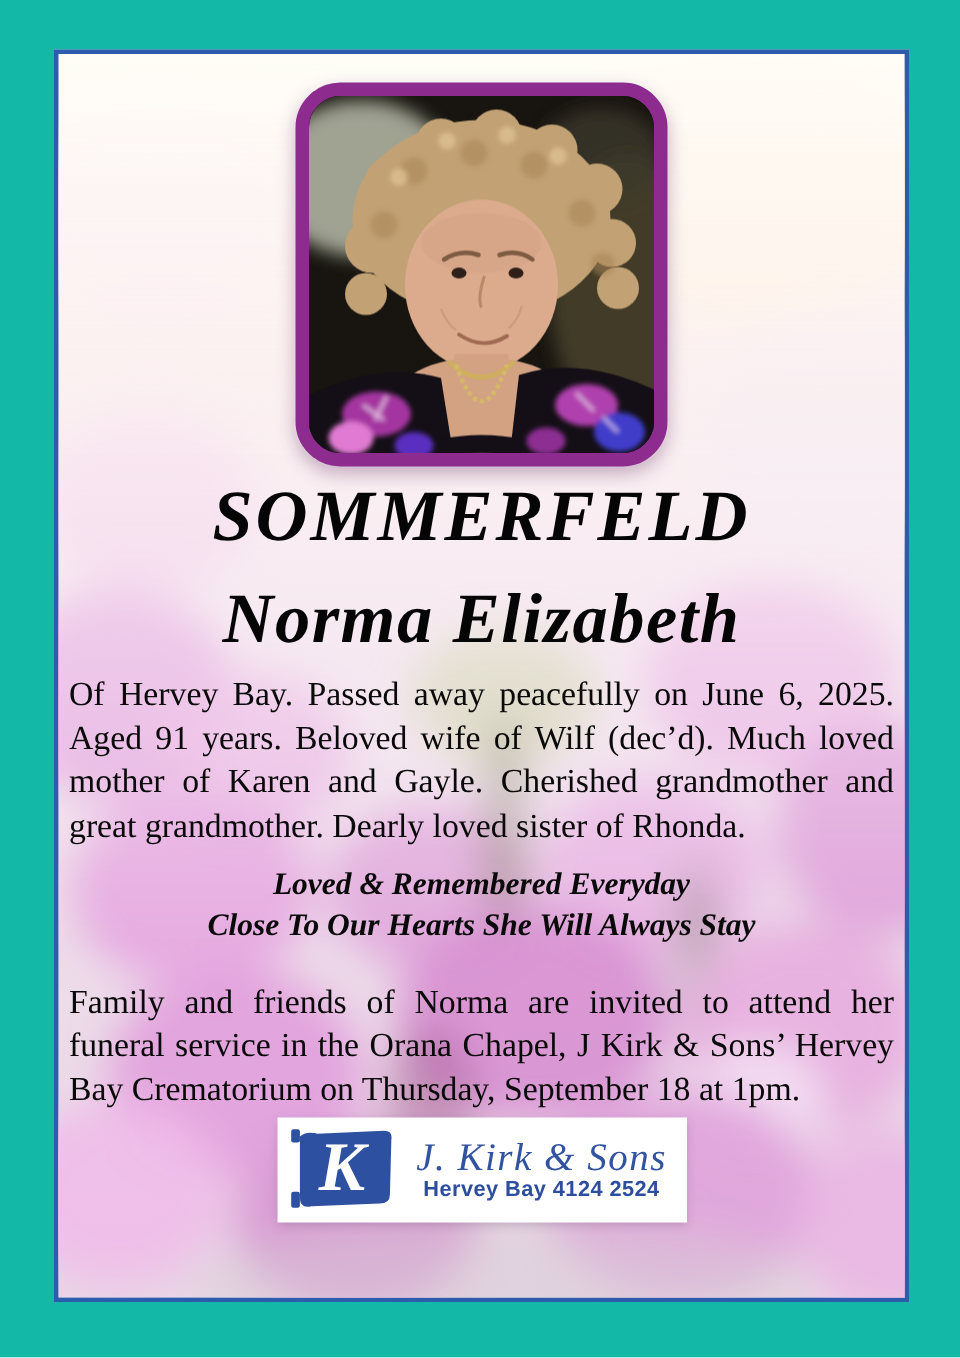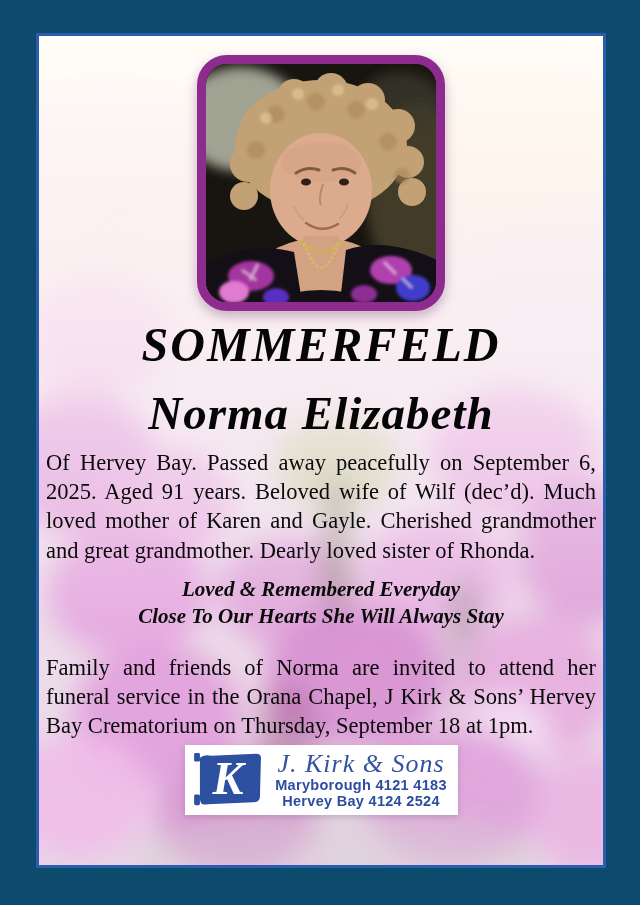--- a/index.html
+++ b/index.html
@@ -7,21 +7,21 @@
     padding: 0;
     background: #ffffff;
     width: 640px;
     height: 905px;
     font-family: "Liberation Serif", serif;
   }
   .canvas {
     position: relative;
     width: 640px;
     height: 905px;
-    background: #0c4a6e;
+    background: #14b8a6;
     overflow: hidden;
   }
   .frame {
     position: absolute;
     left: 36px;
     top: 33px;
     width: 570px;
     height: 835px;
     box-sizing: border-box;
     border: 3px solid #2b5cad;
@@ -259,38 +259,37 @@
           </g>
 
           <path d="M93,177 Q115,198 137,177" stroke="#cfae62" stroke-width="3.4" fill="none"></path>
           <path d="M98,179 Q115,228 132,179" stroke="#d6b86a" stroke-width="3" fill="none" stroke-dasharray="3 2"></path>
         </svg>
       </div>
 
       <div class="surname">SOMMERFELD</div>
       <div class="given-names">Norma Elizabeth</div>
 
-      <div class="para para-1">Of Hervey Bay. Passed away peacefully on September 6, 2025. Aged 91 years. Beloved wife of Wilf (dec’d). Much loved mother of Karen and Gayle. Cherished grandmother and great grandmother. Dearly loved sister of Rhonda.</div>
+      <div class="para para-1">Of Hervey Bay. Passed away peacefully on June 6, 2025. Aged 91 years. Beloved wife of Wilf (dec’d). Much loved mother of Karen and Gayle. Cherished grandmother and great grandmother. Dearly loved sister of Rhonda.</div>
 
       <div class="verse">
         <div>Loved &amp; Remembered Everyday</div>
         <div>Close To Our Hearts She Will Always Stay</div>
       </div>
 
       <div class="para para-2">Family and friends of Norma are invited to attend her funeral service in the Orana Chapel, J Kirk &amp; Sons’ Hervey Bay Crematorium on Thursday, September 18 at 1pm.</div>
 
       <div class="logo-box">
         <svg class="emblem" viewBox="0 0 74 62" aria-hidden="true">
           <rect x="2" y="3" width="6" height="9" rx="1.5" fill="#2d50a0"></rect>
           <rect x="2" y="46" width="6" height="11" rx="1.5" fill="#2d50a0"></rect>
           <path d="M8,8 Q12,4 20,6 L66,4 Q72,4 71,10 L70,48 Q70,54 63,54 L16,56 Q8,58 8,50 Z" fill="#2d50a0"></path>
           <text x="37" y="45" text-anchor="middle" font-family="Liberation Serif, serif" font-style="italic" font-weight="bold" font-size="48" fill="#ffffff">K</text>
         </svg>
         <div class="logo-text">
           <div class="fh-name">J. Kirk &amp; Sons</div>
-          <div class="fh-phone">Maryborough 4121 4183</div>
           <div class="fh-phone">Hervey Bay 4124 2524</div>
         </div>
       </div>
 
     </div>
   </div>
 </div>
 
 </body></html>

